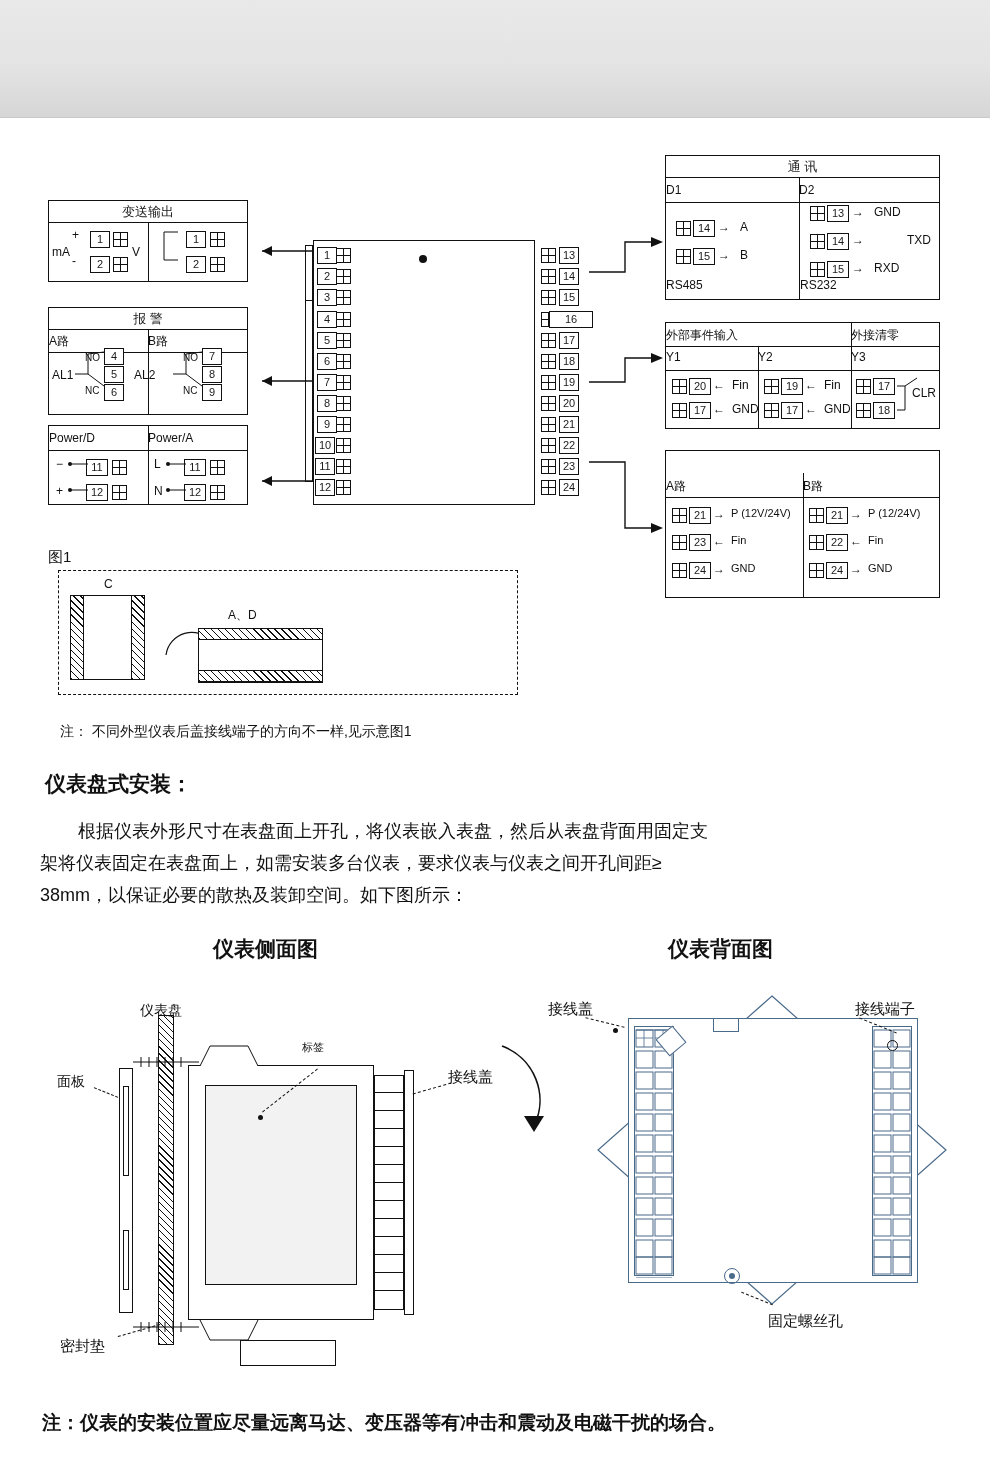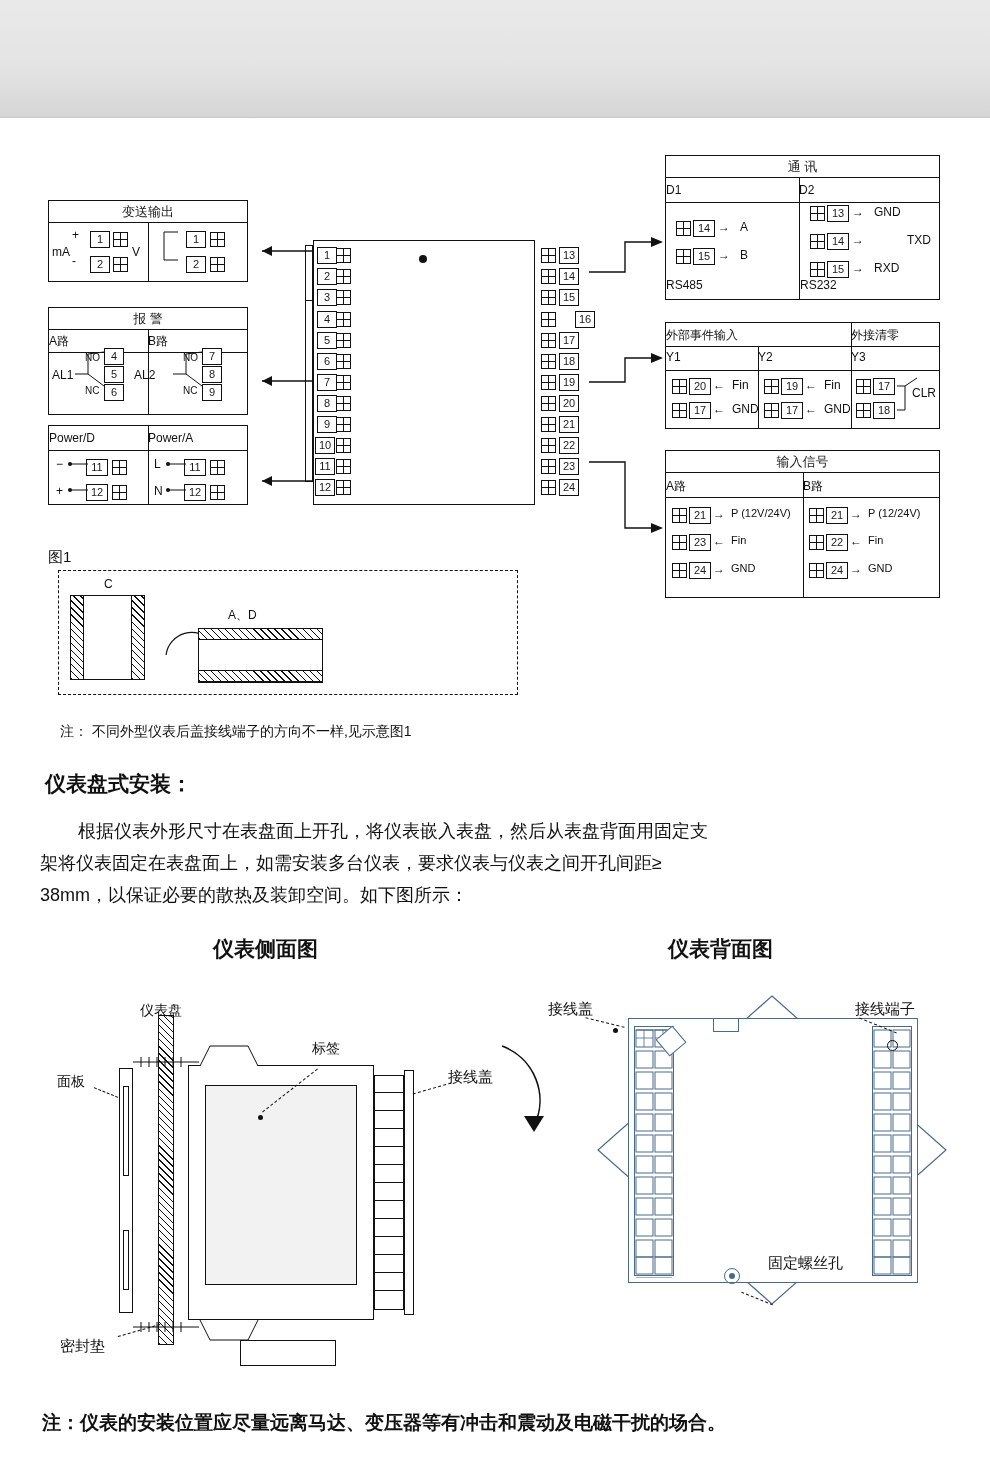--- a/index.html
+++ b/index.html
@@ -200,21 +200,21 @@
 </div>
 
 <div>
   <div class="term" style="left:541px;top:248px;"></div>
   <div class="numbox" style="left:559px;top:247px;width:20px;">13</div>
   <div class="term" style="left:541px;top:269px;"></div>
   <div class="numbox" style="left:559px;top:268px;width:20px;">14</div>
   <div class="term" style="left:541px;top:290px;"></div>
   <div class="numbox" style="left:559px;top:289px;width:20px;">15</div>
   <div class="term" style="left:541px;top:312px;"></div>
-  <div class="numbox" style="left:575px;top:311px;width:20px;">16</div>
+  <div class="numbox" style="left:549px;top:311px;width:44px;">16</div>
   <div class="term" style="left:541px;top:333px;"></div>
   <div class="numbox" style="left:559px;top:332px;width:20px;">17</div>
   <div class="term" style="left:541px;top:354px;"></div>
   <div class="numbox" style="left:559px;top:353px;width:20px;">18</div>
   <div class="term" style="left:541px;top:375px;"></div>
   <div class="numbox" style="left:559px;top:374px;width:20px;">19</div>
   <div class="term" style="left:541px;top:396px;"></div>
   <div class="numbox" style="left:559px;top:395px;width:20px;">20</div>
   <div class="term" style="left:541px;top:417px;"></div>
   <div class="numbox" style="left:559px;top:416px;width:20px;">21</div>
@@ -317,21 +317,20 @@
 <div class="term" style="left:856px;top:379px;"></div>
 <div class="numbox" style="left:873px;top:378px;width:22px;">17</div>
 <div class="term" style="left:856px;top:403px;"></div>
 <div class="numbox" style="left:873px;top:402px;width:22px;">18</div>
 <svg class="arrow" style="left:895px;top:372px;width:26px;height:42px;">
   <path d="M2 14 L10 14 M10 14 L22 6 M2 38 L10 38 M10 38 L10 14" stroke="#111" stroke-width="1" fill="none"></path>
 </svg>
 <div class="lbl" style="left:912px;top:386px;">CLR</div>
 
 <div class="box" style="left:665px;top:450px;width:275px;height:148px;">
-  <div class="boxhead">输入信号</div>
   <div class="hline" style="left:0;top:46px;width:273px;"></div>
   <div class="vline" style="left:137px;top:22px;height:125px;"></div>
   <div class="lbl ctr" style="left:0;top:27px;width:137px;">A路</div>
   <div class="lbl ctr" style="left:137px;top:27px;width:136px;">B路</div>
 </div>
 
 <div class="term" style="left:672px;top:508px;"></div>
 <div class="numbox" style="left:689px;top:507px;width:22px;">21</div>
 <div class="lbl" style="left:713px;top:507px;">→</div>
 <div class="lbl" style="left:731px;top:507px;font-size:11px;">P (12V/24V)</div>
@@ -388,21 +387,21 @@
 <div class="lbl cn" style="left:140px;top:1002px;font-size:14px;">仪表盘</div>
 
 <div class="box" style="left:119px;top:1068px;width:14px;height:245px;"></div>
 <div class="box" style="left:123px;top:1086px;width:6px;height:90px;"></div>
 <div class="box" style="left:123px;top:1230px;width:6px;height:60px;"></div>
 <div class="lbl cn" style="left:57px;top:1073px;font-size:14px;">面板</div>
 <div class="dash" style="left:93px;top:1092px;width:26px;transform:rotate(22deg);"></div>
 
 <div class="box" style="left:188px;top:1065px;width:186px;height:255px;"></div>
 <div class="grayfill" style="left:205px;top:1085px;width:152px;height:200px;border-color:#111;"></div>
-<div class="lbl cn" style="left:312px;top:1040px;font-size:14px;">标签</div>
+<div class="lbl cn" style="left:302px;top:1040px;font-size:11px;">标签</div>
 <div class="dash" style="left:255px;top:1090px;width:70px;transform:rotate(-38deg);"></div>
 <div style="position:absolute;left:258px;top:1115px;width:5px;height:5px;border-radius:50%;background:#111;"></div>
 
 <svg class="arrow" style="left:196px;top:1040px;width:70px;height:28px;">
   <path d="M4 26 L14 6 L52 6 L62 26" stroke="#111" fill="#fff" stroke-width="1"></path>
 </svg>
 <svg class="arrow" style="left:196px;top:1318px;width:70px;height:28px;">
   <path d="M4 2 L14 22 L52 22 L62 2" stroke="#111" fill="#fff" stroke-width="1"></path>
 </svg>
 <div class="lbl cn" style="left:248px;top:1345px;font-size:15px;">固定支架</div>
@@ -515,21 +514,21 @@
 <div style="position:absolute;left:729px;top:1273px;width:6px;height:6px;background:#4a6a8a;border-radius:50%;"></div>
 <div style="position:absolute;left:887px;top:1040px;width:11px;height:11px;border:1px solid #111;border-radius:50%;"></div>
 
 <div class="lbl cn" style="left:548px;top:1000px;font-size:15px;">接线盖</div>
 <div class="dash" style="left:585px;top:1022px;width:40px;transform:rotate(14deg);"></div>
 <div style="position:absolute;left:613px;top:1028px;width:5px;height:5px;border-radius:50%;background:#111;"></div>
 
 <div class="lbl cn" style="left:855px;top:1000px;font-size:15px;">接线端子</div>
 <div class="dash" style="left:858px;top:1025px;width:40px;transform:rotate(22deg);"></div>
 
-<div class="lbl cn" style="left:768px;top:1254px;font-size:15px;text-align:center;">固定螺丝孔</div>
+<div class="lbl cn" style="left:768px;top:1312px;font-size:15px;text-align:center;">固定螺丝孔</div>
 <div class="dash" style="left:740px;top:1298px;width:34px;transform:rotate(22deg);"></div>
 
 <svg class="arrow" style="left:492px;top:1040px;width:70px;height:110px;">
   <path d="M10 6 A58 58 0 0 1 42 86" stroke="#111" fill="none" stroke-width="1.6"></path>
   <path d="M42 92 L32 76 L52 76 Z" fill="#111"></path>
 </svg>
 
 <div class="footernote">注：仪表的安装位置应尽量远离马达、变压器等有冲击和震动及电磁干扰的场合。</div>
 
 </body></html>

